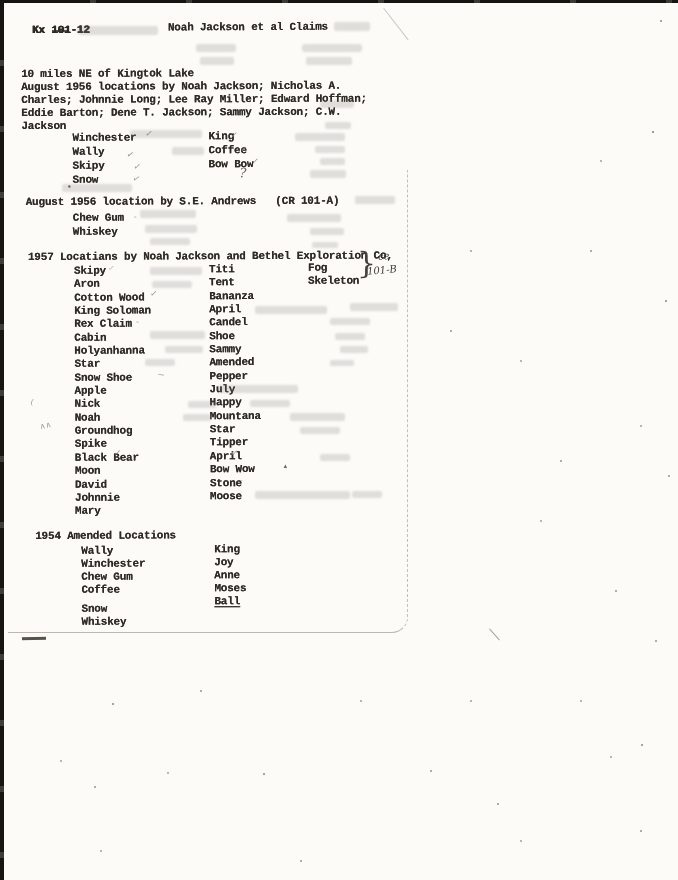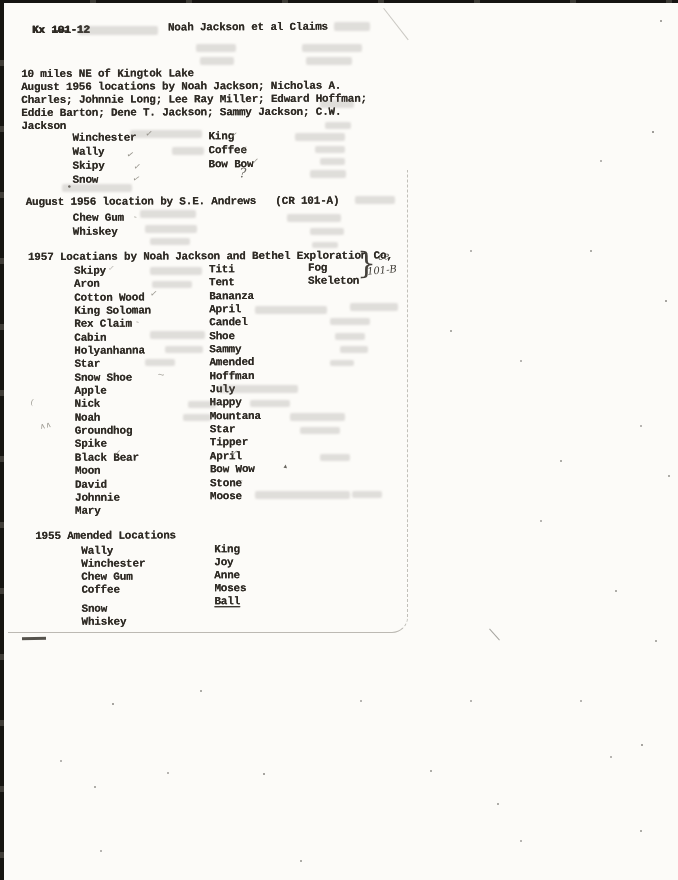--- a/index.html
+++ b/index.html
@@ -123,41 +123,41 @@
     </div>
     <div class="col lh134" style="left:208px;top:264px">
       <div class="row">Titi</div>
       <div class="row">Tent</div>
       <div class="row">Bananza</div>
       <div class="row">April</div>
       <div class="row">Candel</div>
       <div class="row">Shoe</div>
       <div class="row">Sammy</div>
       <div class="row">Amended</div>
-      <div class="row">Hoffman</div>
+      <div class="row">Pepper</div>
       <div class="row">July</div>
       <div class="row">Happy</div>
       <div class="row">Mountana</div>
       <div class="row">Star</div>
       <div class="row">Tipper</div>
       <div class="row">April</div>
       <div class="row">Bow Wow</div>
       <div class="row">Stone</div>
       <div class="row">Moose</div>
     </div>
     <div class="col lh134" style="left:307px;top:263px">
       <div class="row">Fog</div>
       <div class="row">Skeleton</div>
     </div>
 
     <div class="brace" style="left:356px;top:250px">}</div>
     <div class="hand" style="left:377px;top:252px">ce</div>
     <div class="hand" style="left:366px;top:266px">101-B</div>
 
-    <div class="t" style="left:33px;top:530px">1955 Amended Locations</div>
+    <div class="t" style="left:33px;top:530px">1954 Amended Locations</div>
     <div class="col lh13" style="left:79px;top:545px">
       <div class="row">Wally</div>
       <div class="row">Winchester</div>
       <div class="row">Chew Gum</div>
       <div class="row">Coffee</div>
       <div class="sp6"></div>
       <div class="row">Snow</div>
       <div class="row">Whiskey</div>
     </div>
     <div class="col lh13" style="left:212px;top:544px">

